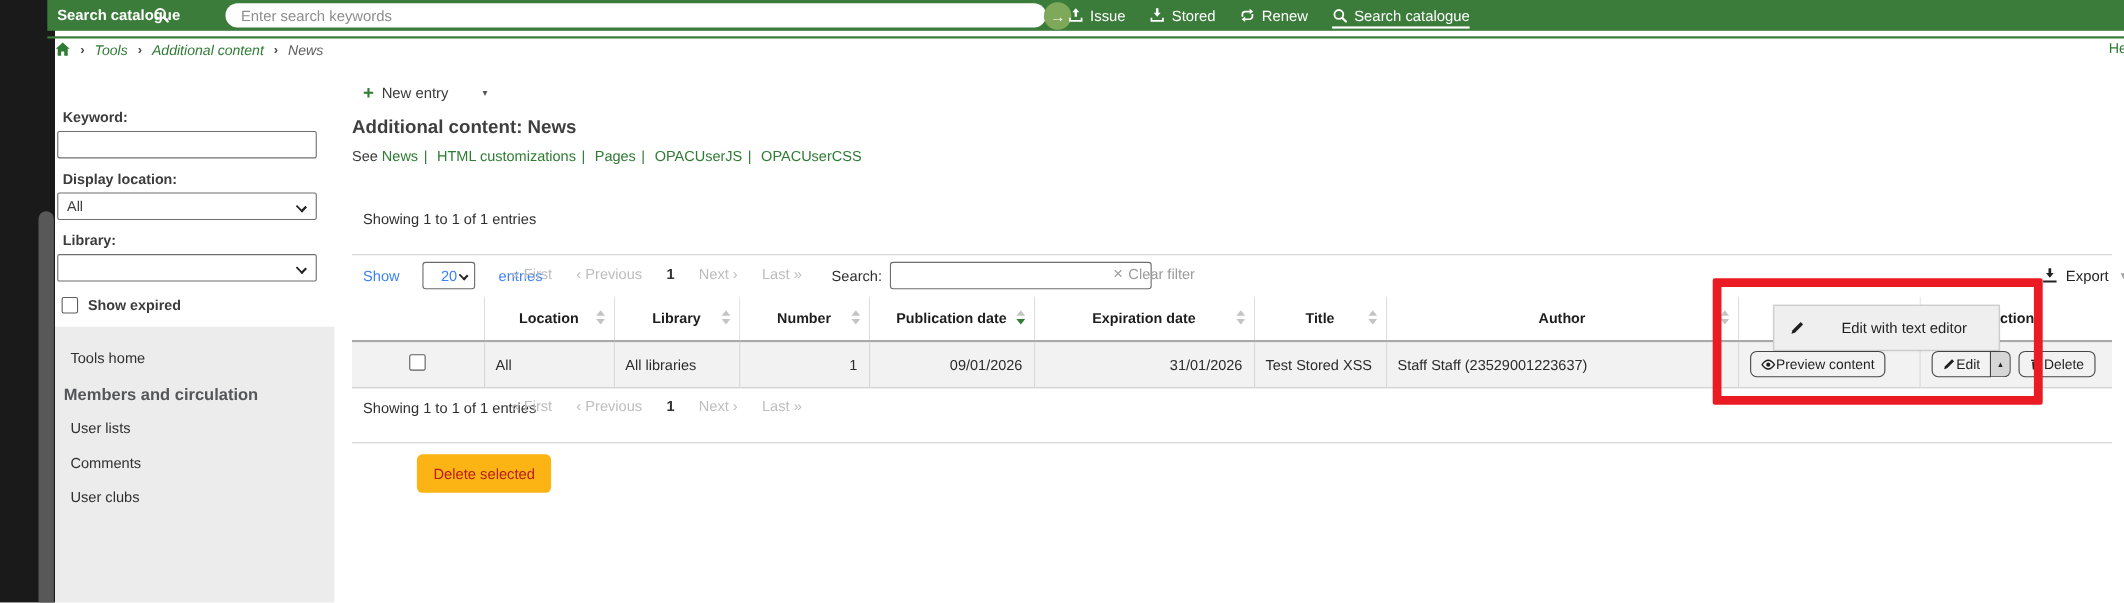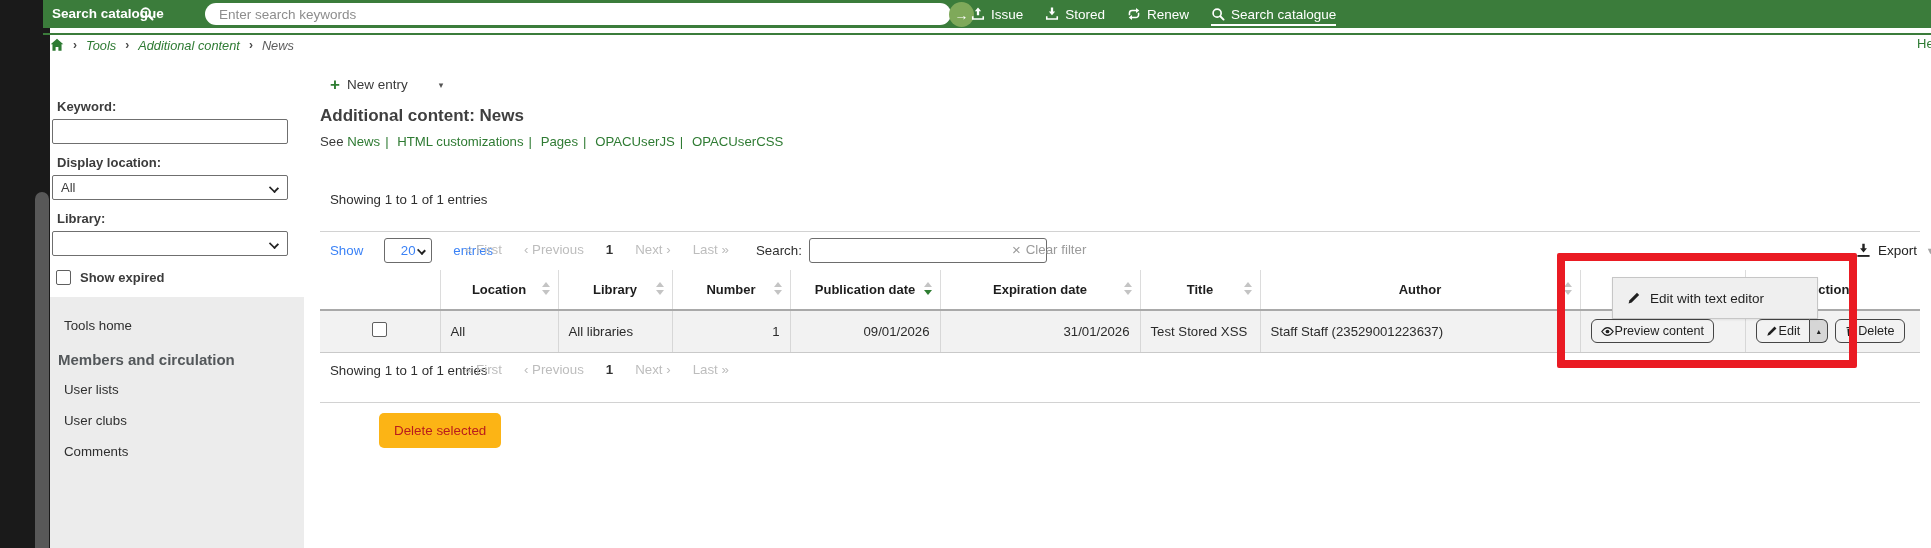--- a/index.html
+++ b/index.html
@@ -99,21 +99,21 @@
   .split{display:inline-flex;align-items:stretch;}
   .split .row-btn{border-radius:6px 0 0 6px;}
   .split-caret{width:18px;border:1px solid #454545;border-left:none;border-radius:0 6px 6px 0;background:#d6d6d6;
                display:flex;align-items:center;justify-content:center;font-size:8px;color:#222;cursor:pointer;}
   .actions-cell{padding-left:8px;}
   .actions-flex{display:flex;align-items:center;gap:7px;}
 
   
   .ctx-menu{position:absolute;left:1292px;top:277px;width:206px;height:42px;background:#efefef;border:1px solid #c6c6c6;
             display:flex;align-items:center;gap:9px;padding-left:14px;z-index:20;box-shadow:0 1px 2px rgba(0,0,0,.08);}
-  .ctx-menu .label{font-size:13.5px;color:#1f1f1f;cursor:pointer;}
+  .ctx-menu .label{font-size:13.5px;color:#1f1f1f;cursor:pointer;margin-left:24px;}
   .redbox{position:absolute;left:1237px;top:253px;width:300px;height:115px;border:8px solid #ea1b23;border-radius:2px;z-index:30;pointer-events:none;}
 
   .info-bottom{position:absolute;left:10px;top:363px;font-size:13.3px;color:#2f2f2f;}
   .pager-bottom{position:absolute;left:145px;top:362px;}
   .divider2{position:absolute;left:0;top:402px;width:1600px;height:1px;background:#d2d2d2;}
   .delete-btn{position:absolute;left:59px;top:413px;background:#fcb415;border:none;border-radius:5px;
               padding:10px 15px;font-size:13.4px;color:#b91c1c;cursor:pointer;font-family:inherit;}
 
   .svgi{display:inline-flex;align-items:center;}
 </style>
@@ -212,22 +212,22 @@
     <div class="f-check-row">
       <span class="f-checkbox"></span>
       <span class="f-check-label">Show expired</span>
     </div>
   </div>
 
   <div class="side-menu">
     <div class="sm-item">Tools home</div>
     <div class="sm-head">Members and circulation</div>
     <div class="sm-item">User lists</div>
+    <div class="sm-item">Comments</div>
     <div class="sm-item">User clubs</div>
-    <div class="sm-item">Comments</div>
   </div>
 
   <div class="main">
 
     <div class="new-entry">
       <span class="ne-plus">+</span>
       <span class="ne-label">New entry</span>
       <span class="ne-caret">▾</span>
     </div>
 

